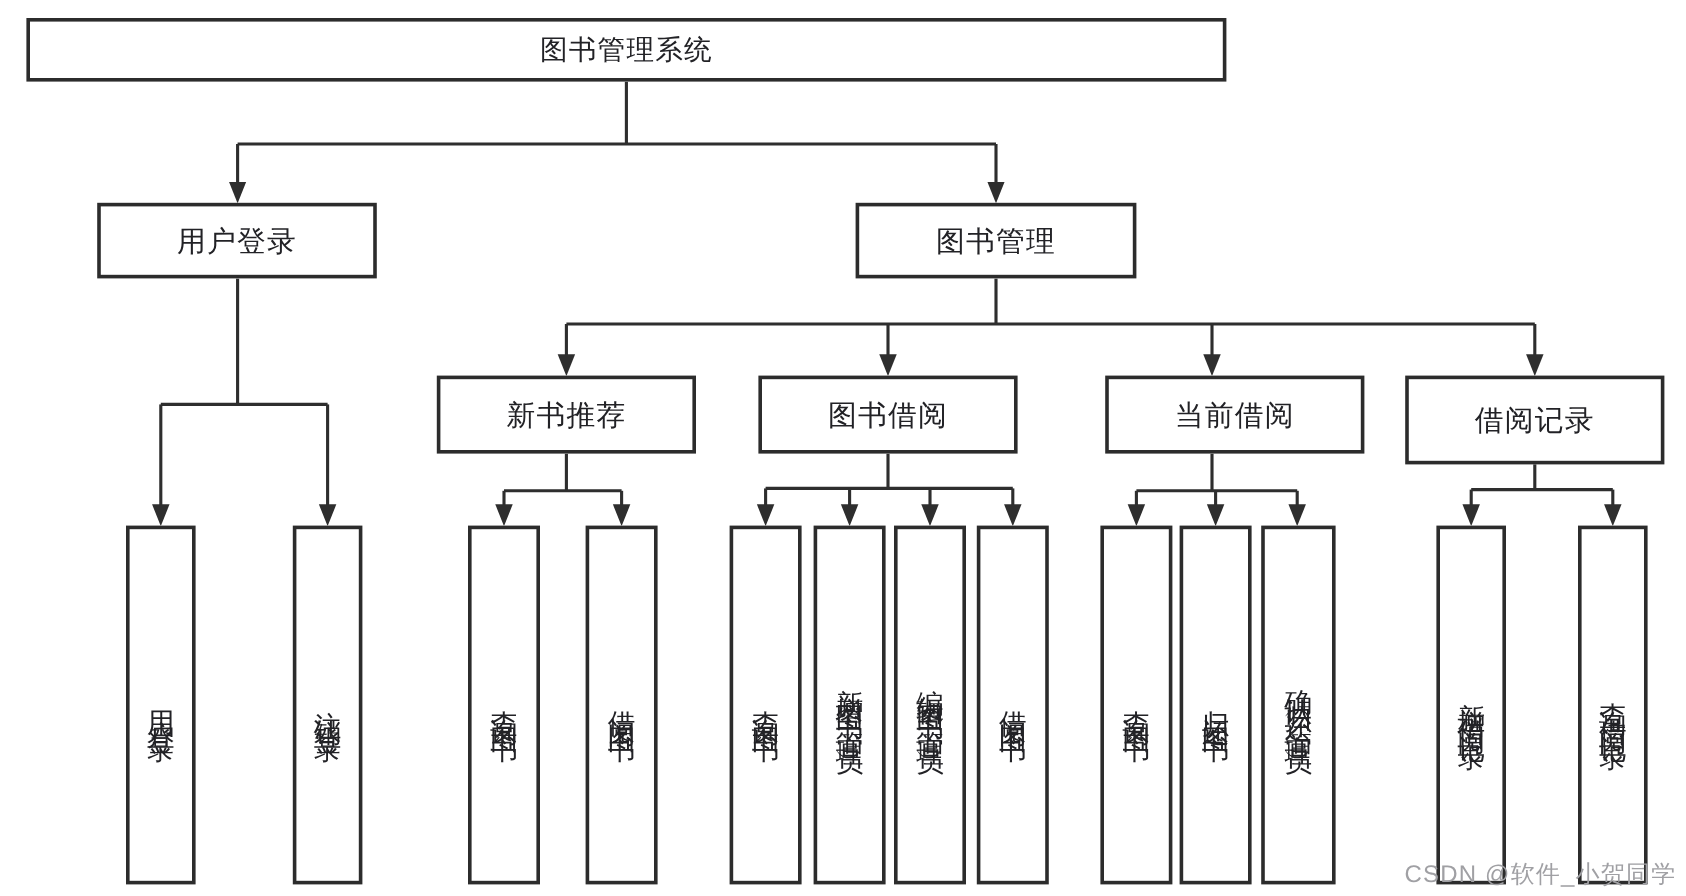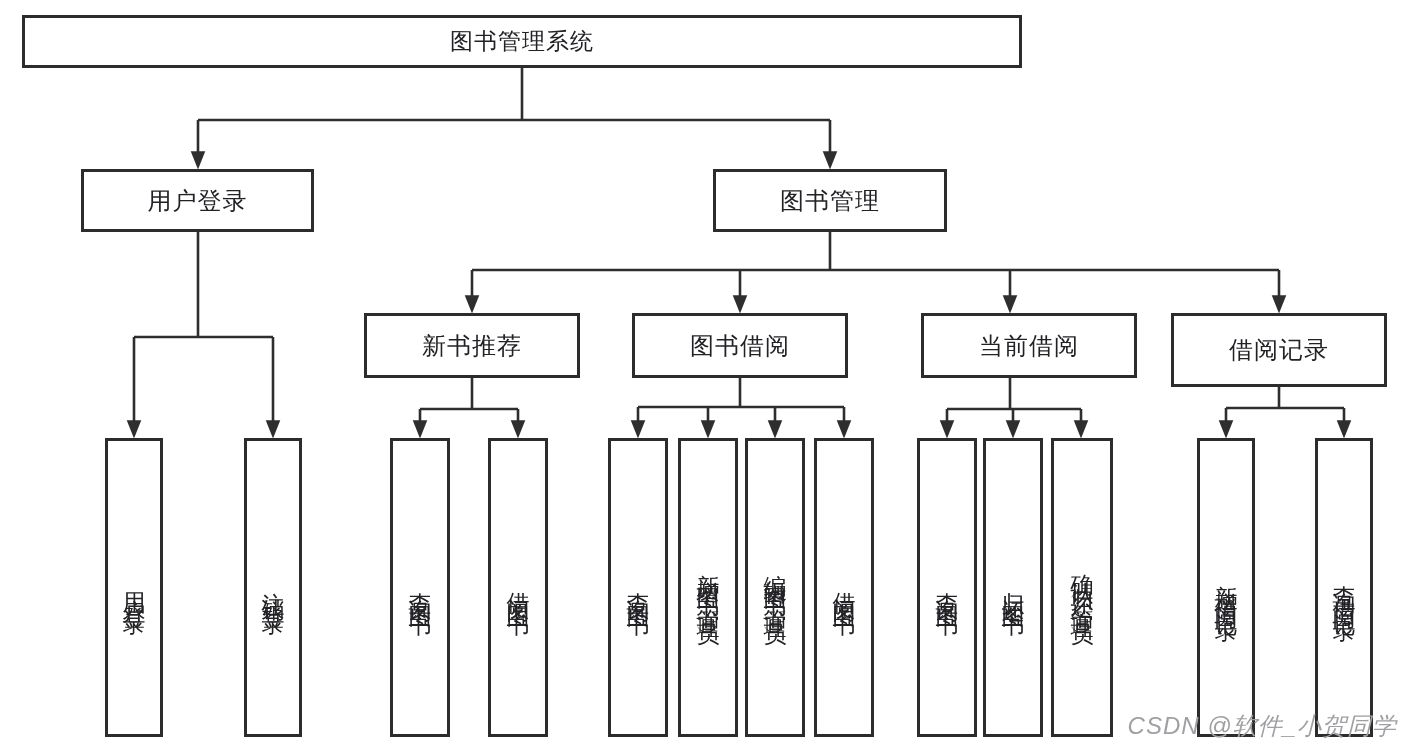--- a/index.html
+++ b/index.html
@@ -34,26 +34,25 @@
   .node.v span{
     writing-mode:vertical-rl;
     text-orientation:mixed;
     font-size:23px;
     letter-spacing:7px;
     line-height:1;
   }
   .watermark{
     position:absolute;
     right:8px;bottom:5px;
-    font-size:24px;
+    font-size:20px;
     color:var(--watermark-color);
     letter-spacing:1px;
     z-index:3;
     white-space:nowrap;
-    font-style:italic;
   }
 </style>
 </head>
 <body>
 
 <div class="canvas">
 
   <svg class="connectors" width="1405" height="747" viewBox="0 0 1405 747">
     <defs>
       <marker id="arrow" viewBox="0 0 10 10" refX="7" refY="5" markerWidth="7" markerHeight="7" orient="auto">

